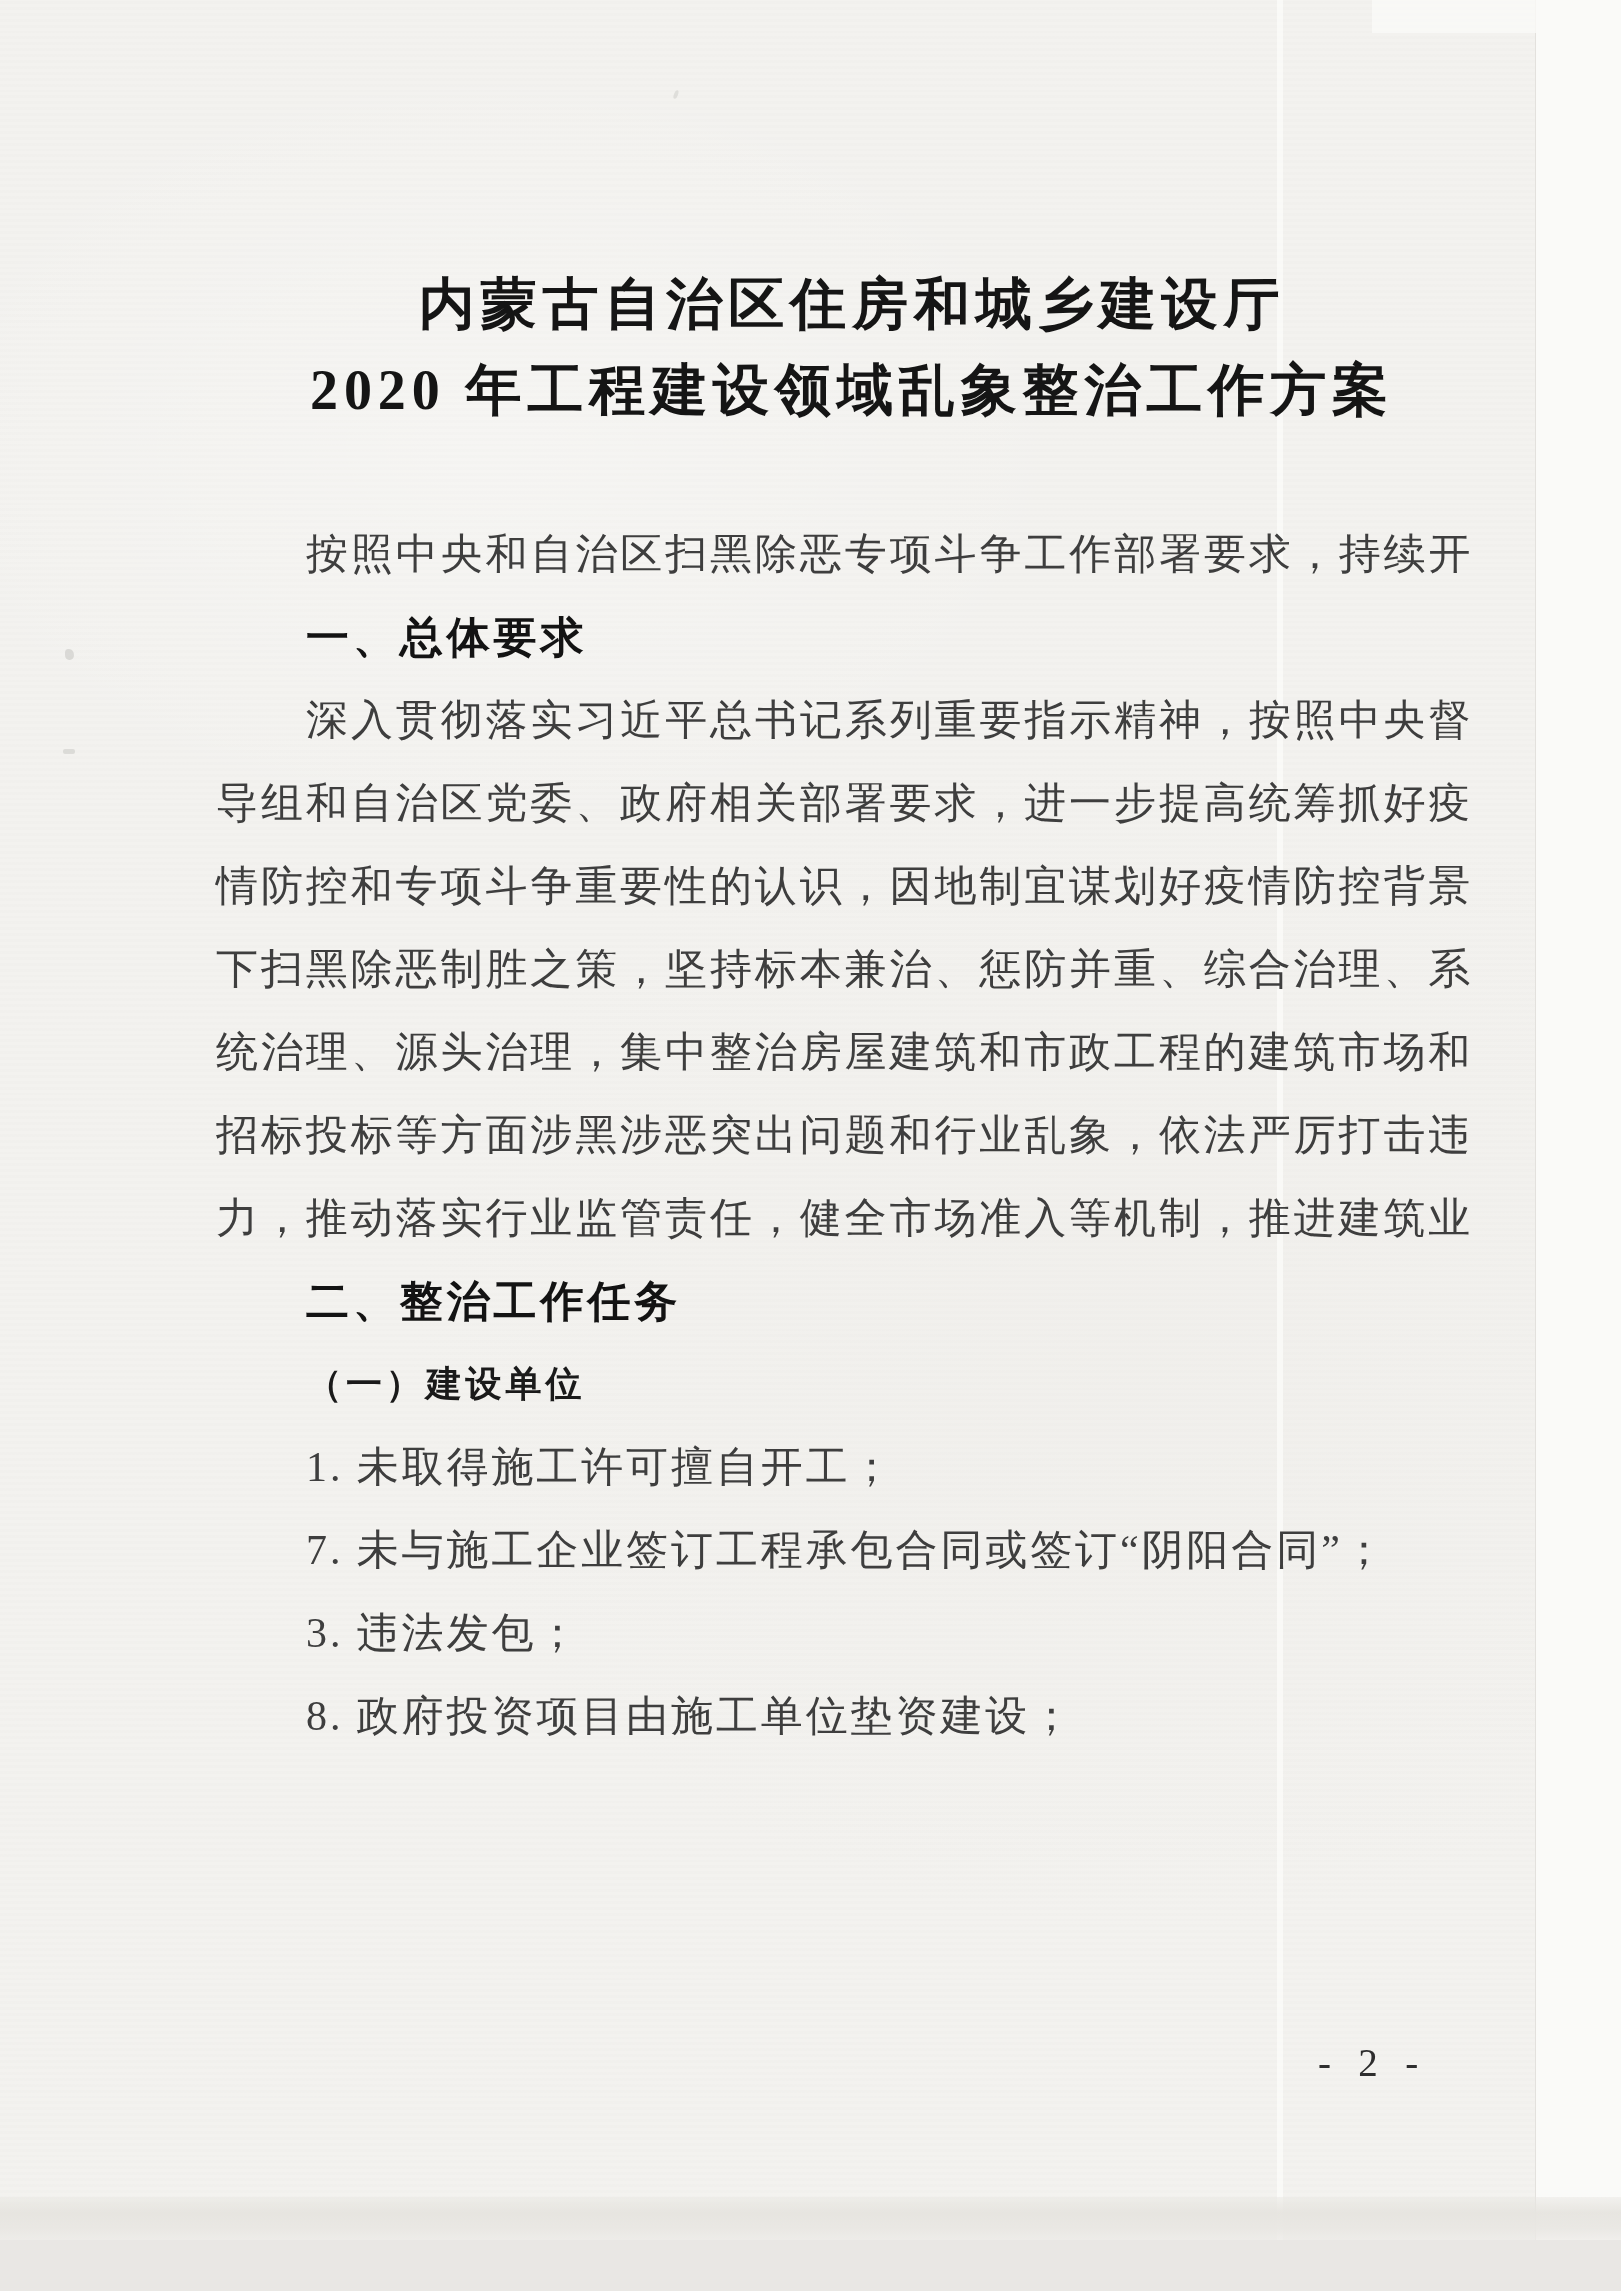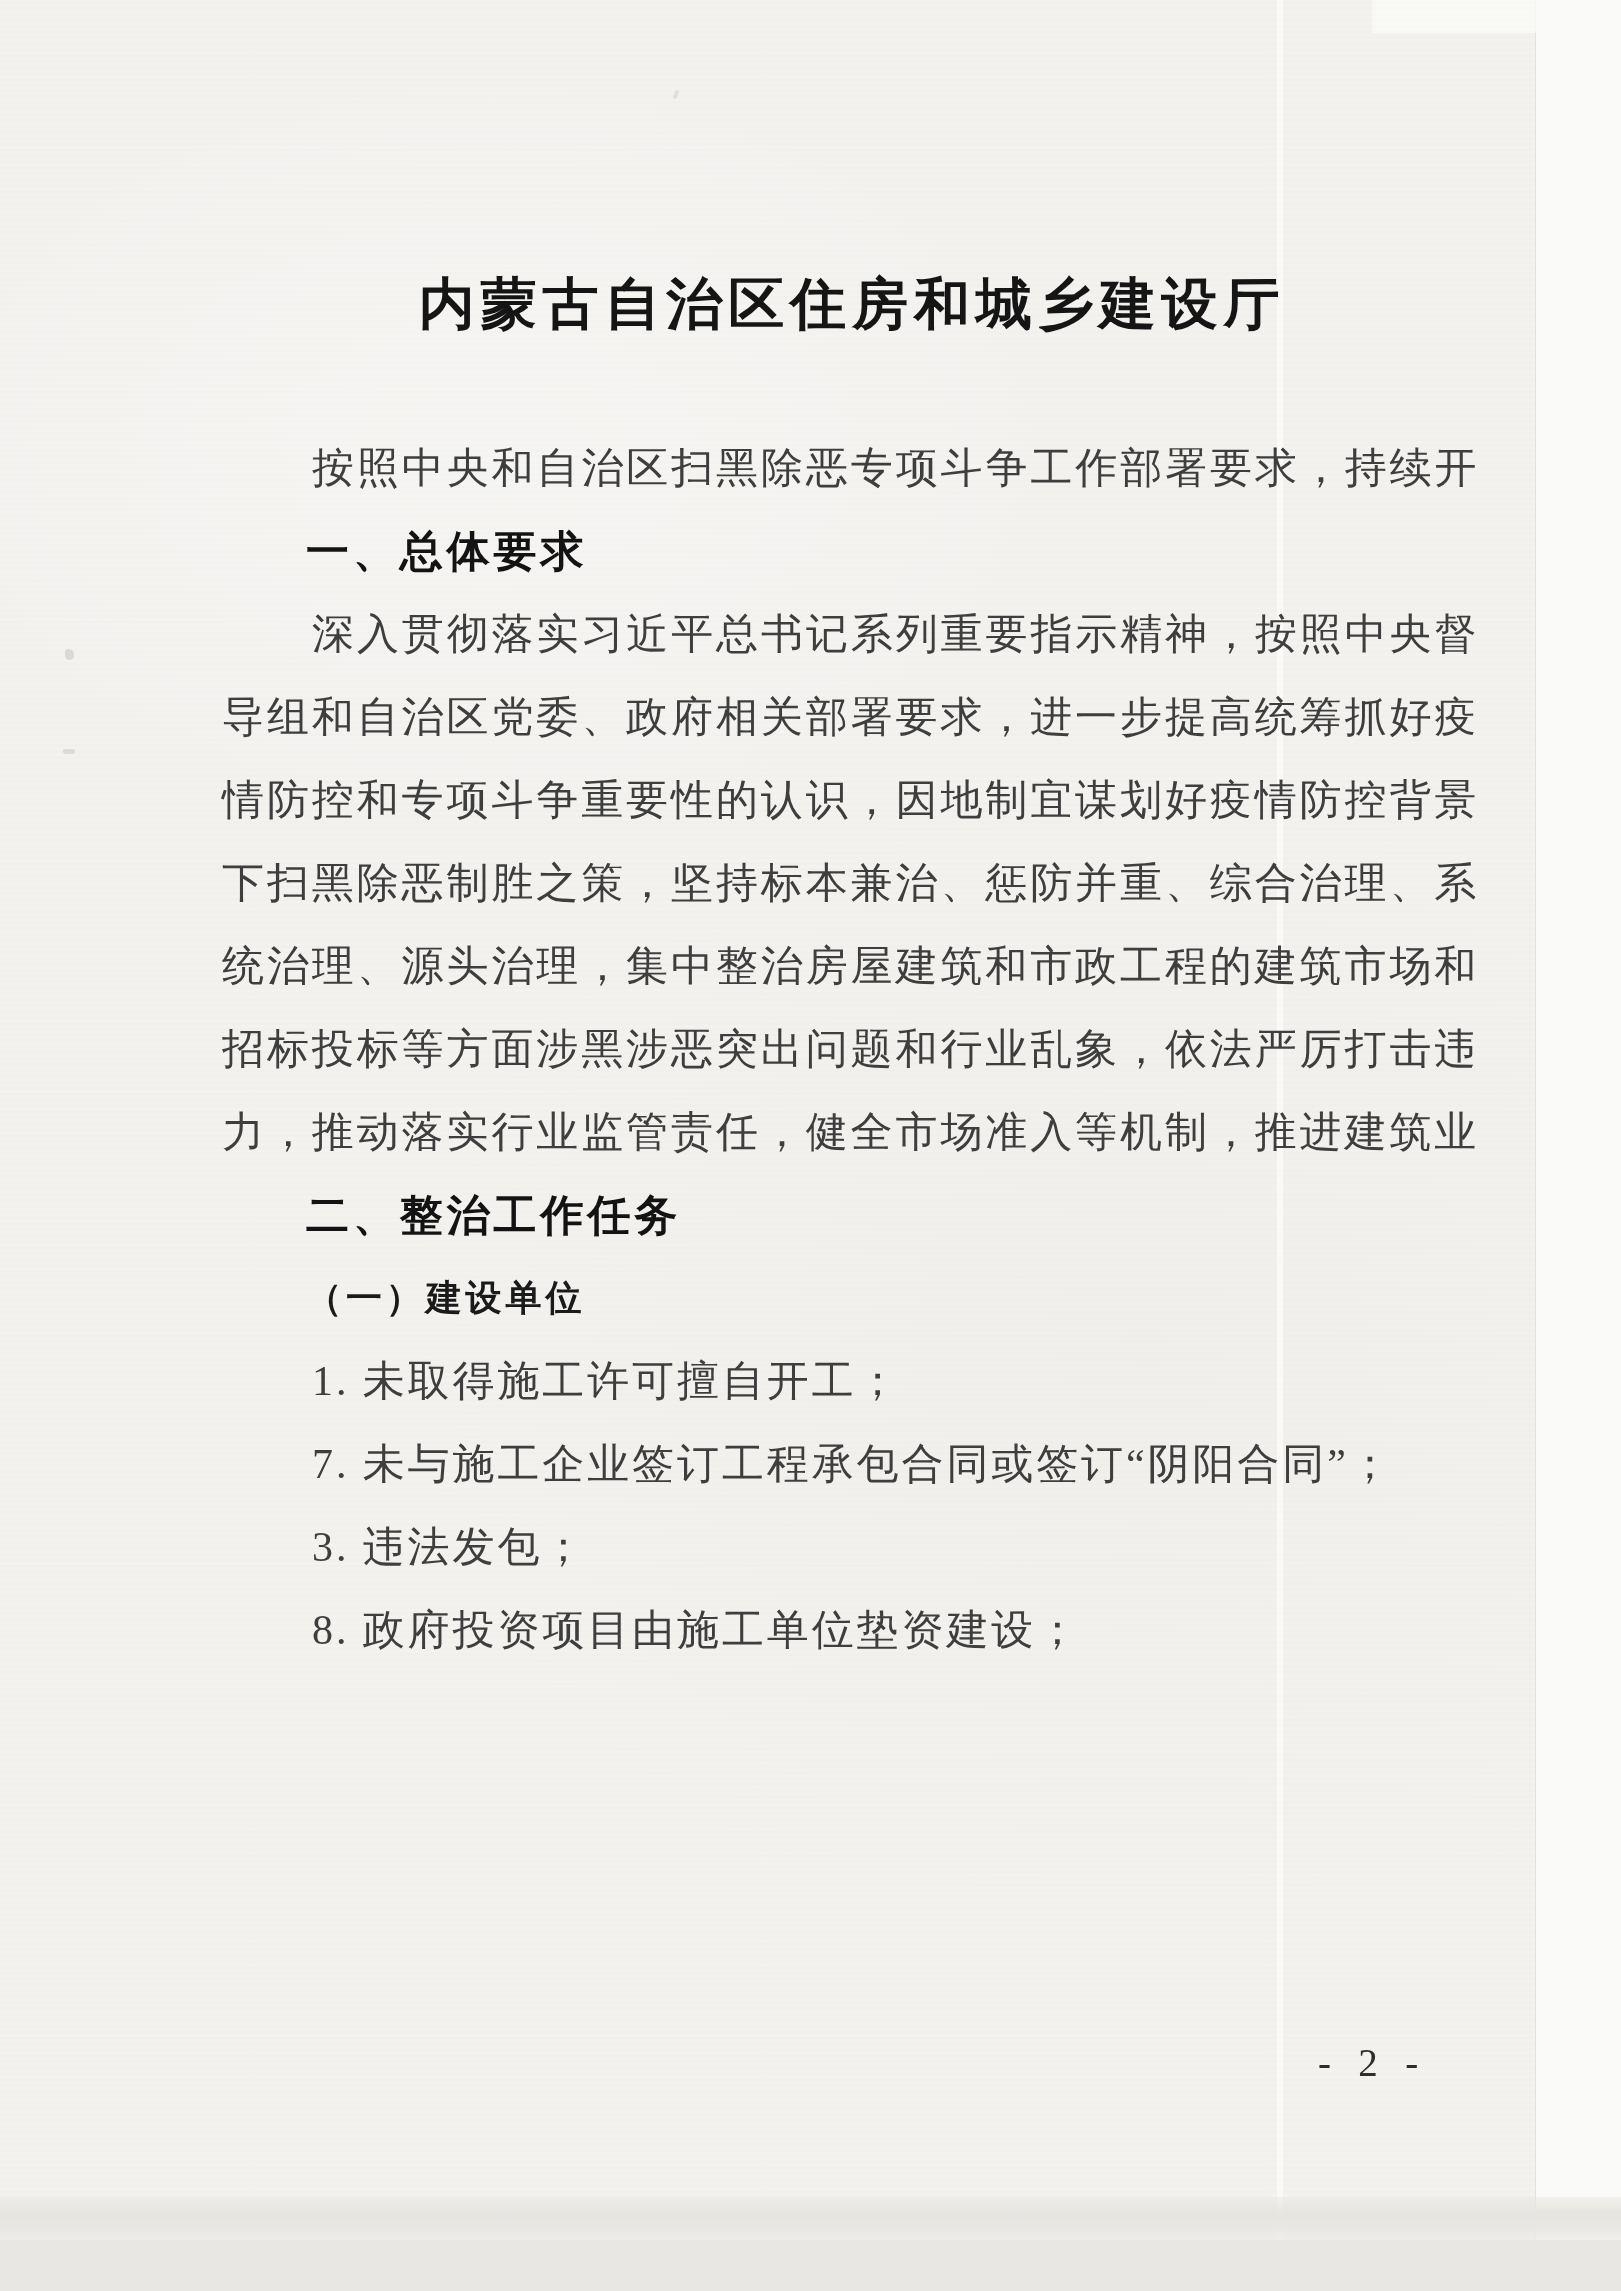--- a/index.html
+++ b/index.html
@@ -34,21 +34,21 @@
   .title-line{
     height:86px;line-height:86px;text-align:center;padding-left:51px;
     font-size:56px;font-weight:bold;letter-spacing:5.9px;color:#151515;
     white-space:nowrap;font-family:"Liberation Serif", serif;
   }
   .spacer{height:80px;}
   .line{height:83px;line-height:83px;font-size:42px;letter-spacing:2.9px;white-space:nowrap;}
   .indent{text-indent:90px;}
   .h-gothic{font-family:"Liberation Sans", sans-serif;font-weight:bold;color:#131313;font-size:43px;letter-spacing:3.9px;}
   .h-kai{font-weight:bold;color:#1a1a1a;font-size:36px;letter-spacing:3.9px;}
-  .body-text{color:#3e3e3e;margin-left:6px;}
+  .body-text{color:#3e3e3e;}
   .pagenum{
     position:absolute;left:216px;top:2021px;width:1211px;height:83px;line-height:83px;
     text-align:right;font-size:39px;letter-spacing:8.8px;color:#2e2e2e;white-space:nowrap;
   }
 </style>
 </head>
 <body>
 
 <div class="page">
 
@@ -58,20 +58,21 @@
   <div class="bottom-band"></div>
   <div class="bottom-light"></div>
   <div class="bottom-line"></div>
   <div class="speck s1"></div>
   <div class="speck s2"></div>
   <div class="speck s3"></div>
   <div class="speck s4"></div>
 
   <div class="content">
     <div class="title-line">内蒙古自治区住房和城乡建设厅</div>
+    <div class="title-line">2020 年工程建设领域乱象整治工作方案</div>
     <div class="spacer"></div>
 
     <div class="line body-text indent">按照中央和自治区扫黑除恶专项斗争工作部署要求，持续开</div>
 
     <div class="line h-gothic indent">一、总体要求</div>
 
     <div class="line body-text indent">深入贯彻落实习近平总书记系列重要指示精神，按照中央督</div>
     <div class="line body-text">导组和自治区党委、政府相关部署要求，进一步提高统筹抓好疫</div>
     <div class="line body-text">情防控和专项斗争重要性的认识，因地制宜谋划好疫情防控背景</div>
     <div class="line body-text">下扫黑除恶制胜之策，坚持标本兼治、惩防并重、综合治理、系</div>

